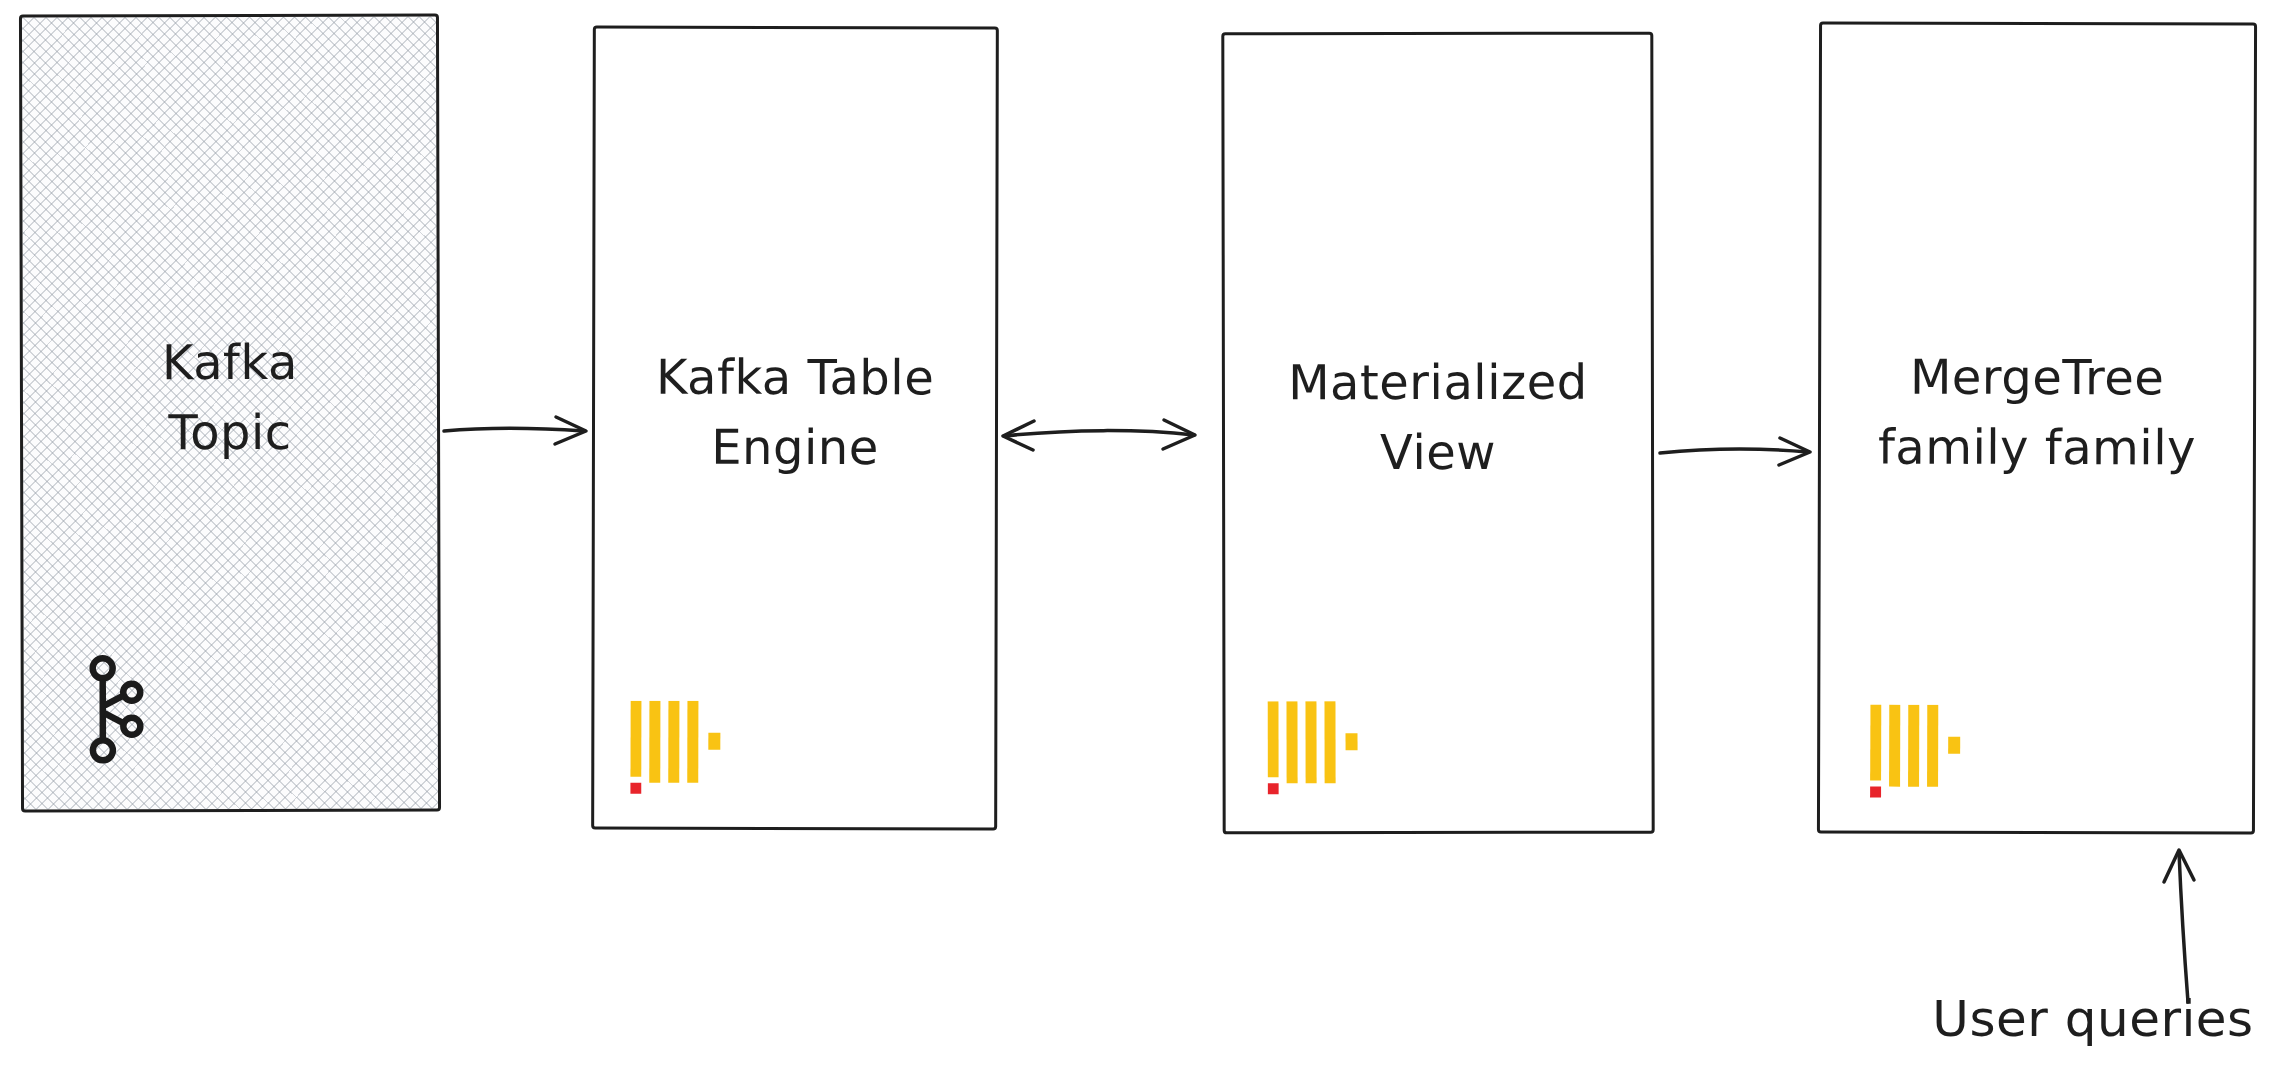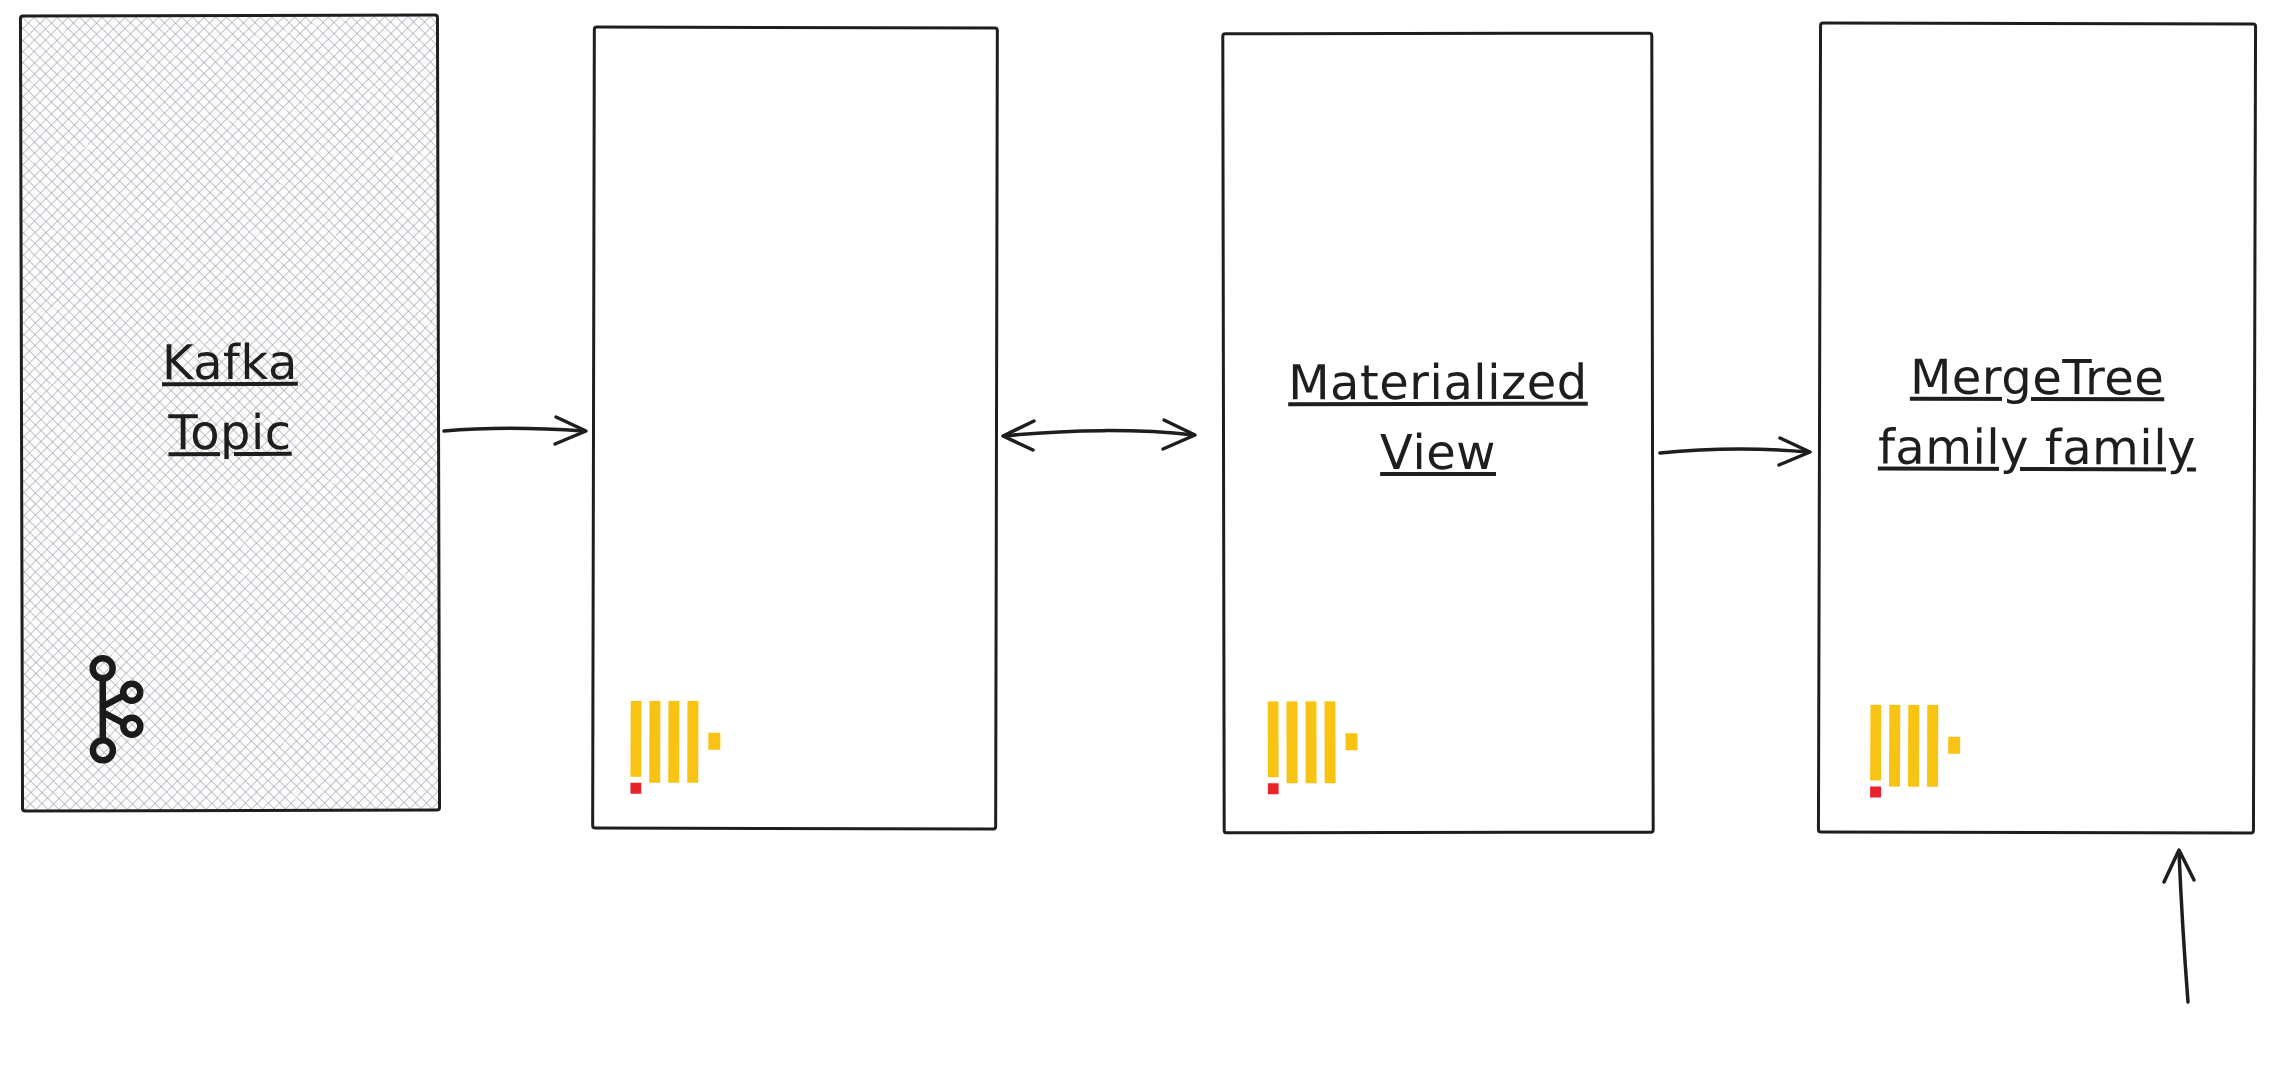--- a/index.html
+++ b/index.html
@@ -30,21 +30,20 @@
   .node.n4 { transform: rotate(0.15deg); }
 
   .node .label {
     white-space: pre-line;
     text-align: center;
     font-size: 48px;
     line-height: 1.45;
     letter-spacing: 0.5px;
     color: var(--stroke, #1e1e1e);
     padding-bottom: 30px;
-    text-decoration: underline;
   }
 
   
   .hatch {
     background-color: #fcfcfd;
     background-image:
       repeating-linear-gradient(45deg,
         rgba(148,156,166,0.40) 0px, rgba(148,156,166,0.40) 1.4px,
         transparent 1.4px, transparent 8px),
       repeating-linear-gradient(135deg,
@@ -123,20 +122,22 @@
         <circle cx="60" cy="39" r="8.5"></circle>
         <circle cx="60" cy="73" r="8.5"></circle>
         <line x1="31" y1="26" x2="31" y2="86"></line>
         <line x1="33" y1="52" x2="52" y2="42"></line>
         <line x1="33" y1="60" x2="52" y2="70"></line>
       </g>
     </svg>
   </div>
 
   <div class="node n2" style="left:592px; top:26px; width:406px; height:804px;">
+    <div class="label">Kafka Table
+Engine</div>
     <svg class="icon" style="left:36px; bottom:30px;" width="104" height="96" viewBox="0 0 104 96">
       <rect class="ch-bar" x="0" y="0" width="11" height="76"></rect>
       <rect class="ch-red" x="0" y="82" width="11" height="11"></rect>
       <rect class="ch-bar" x="19" y="0" width="11" height="82"></rect>
       <rect class="ch-bar" x="38" y="0" width="11" height="82"></rect>
       <rect class="ch-bar" x="57" y="0" width="11" height="82"></rect>
       <rect class="ch-bar" x="78" y="32" width="12" height="17"></rect>
     </svg>
   </div>
 
@@ -159,14 +160,15 @@
     <svg class="icon" style="left:50px; bottom:30px;" width="104" height="96" viewBox="0 0 104 96">
       <rect class="ch-bar" x="0" y="0" width="11" height="76"></rect>
       <rect class="ch-red" x="0" y="82" width="11" height="11"></rect>
       <rect class="ch-bar" x="19" y="0" width="11" height="82"></rect>
       <rect class="ch-bar" x="38" y="0" width="11" height="82"></rect>
       <rect class="ch-bar" x="57" y="0" width="11" height="82"></rect>
       <rect class="ch-bar" x="78" y="32" width="12" height="17"></rect>
     </svg>
   </div>
 
+  <div class="user-queries">User queries</div>
 
 </div>
 
 </body></html>

